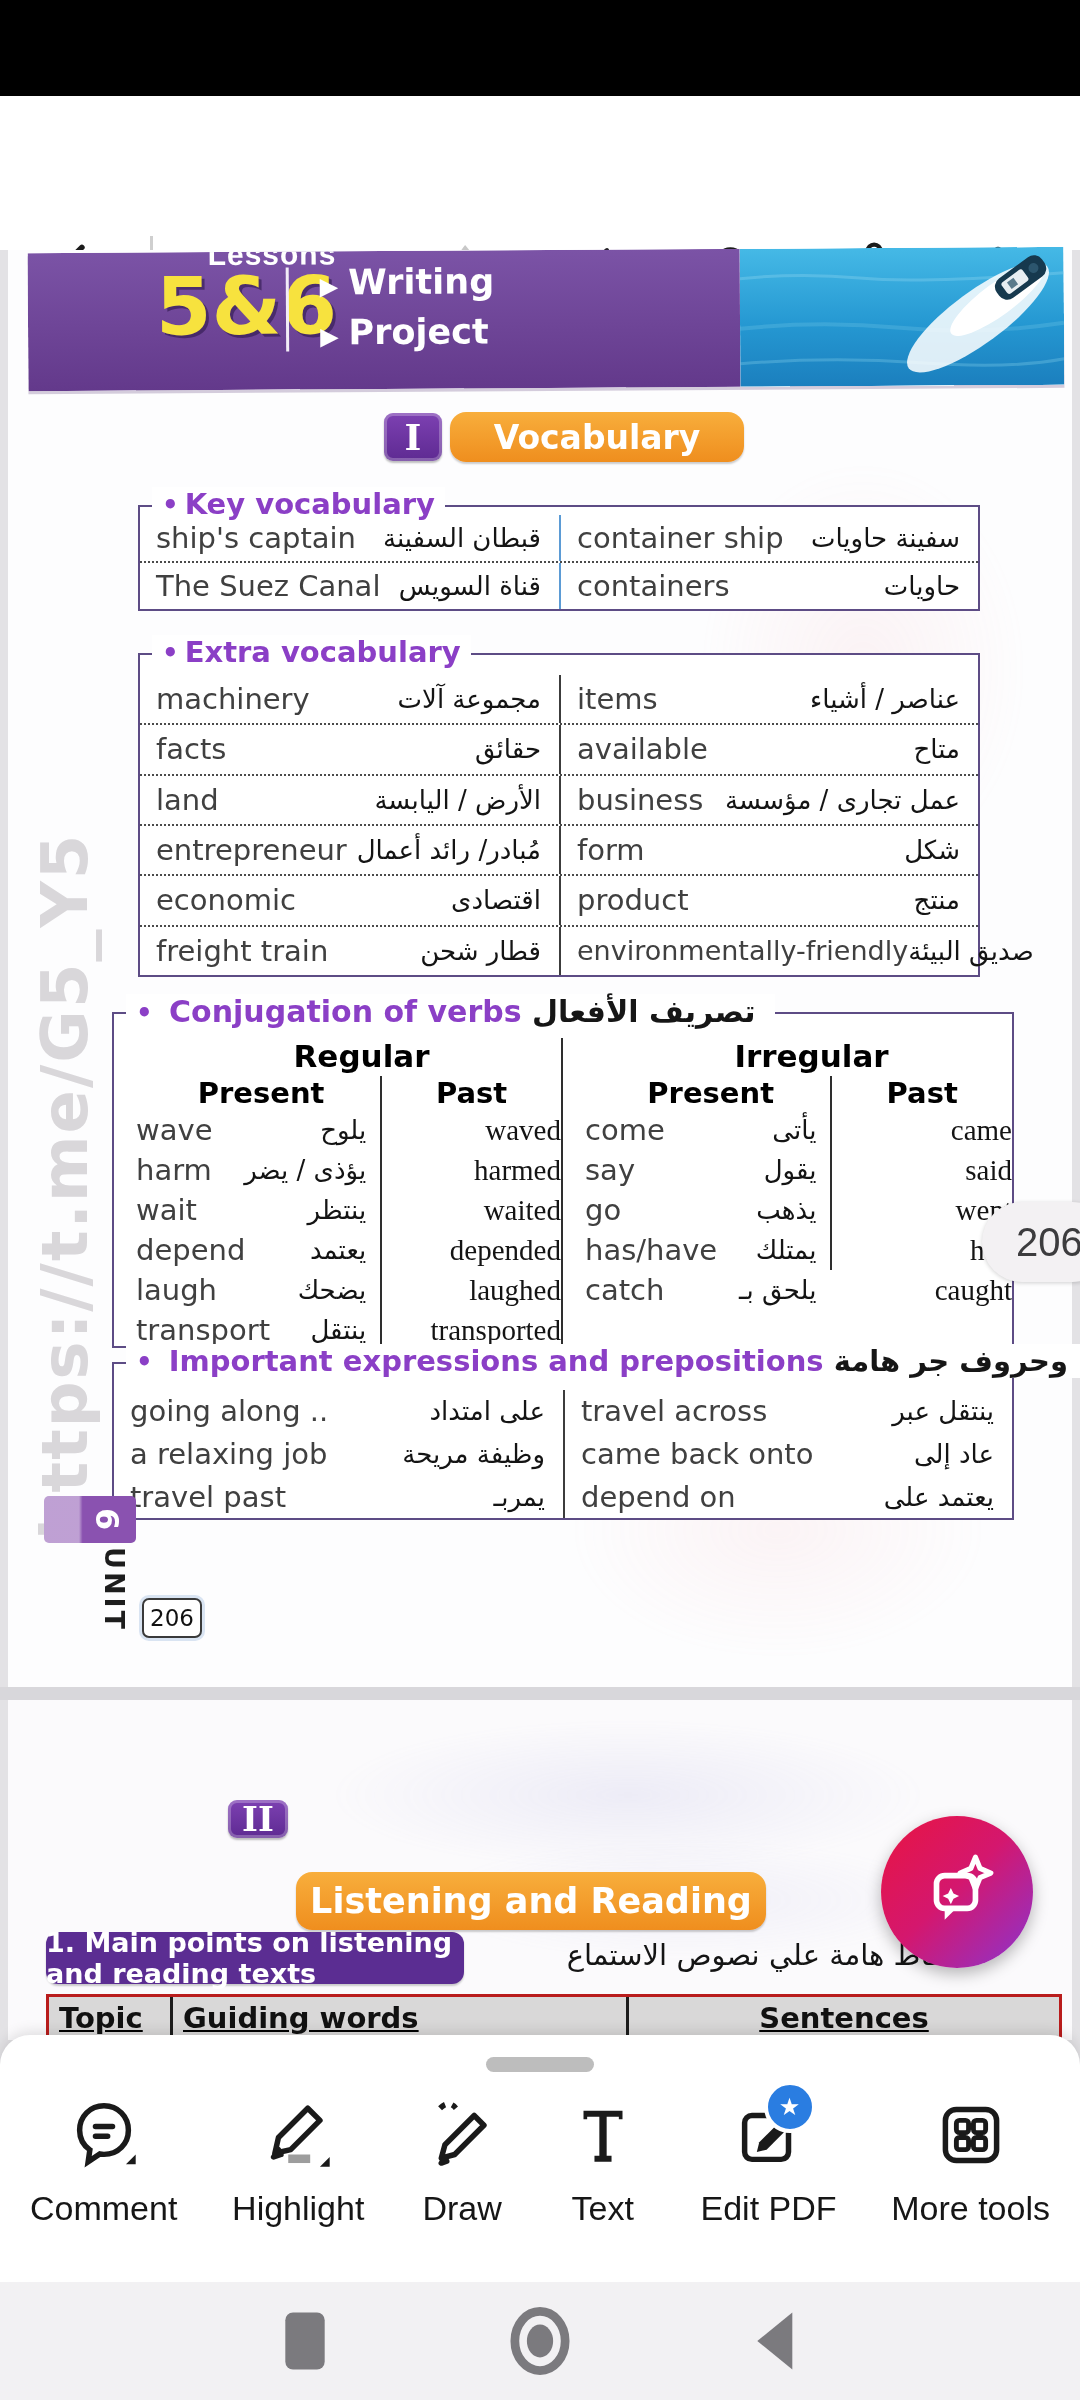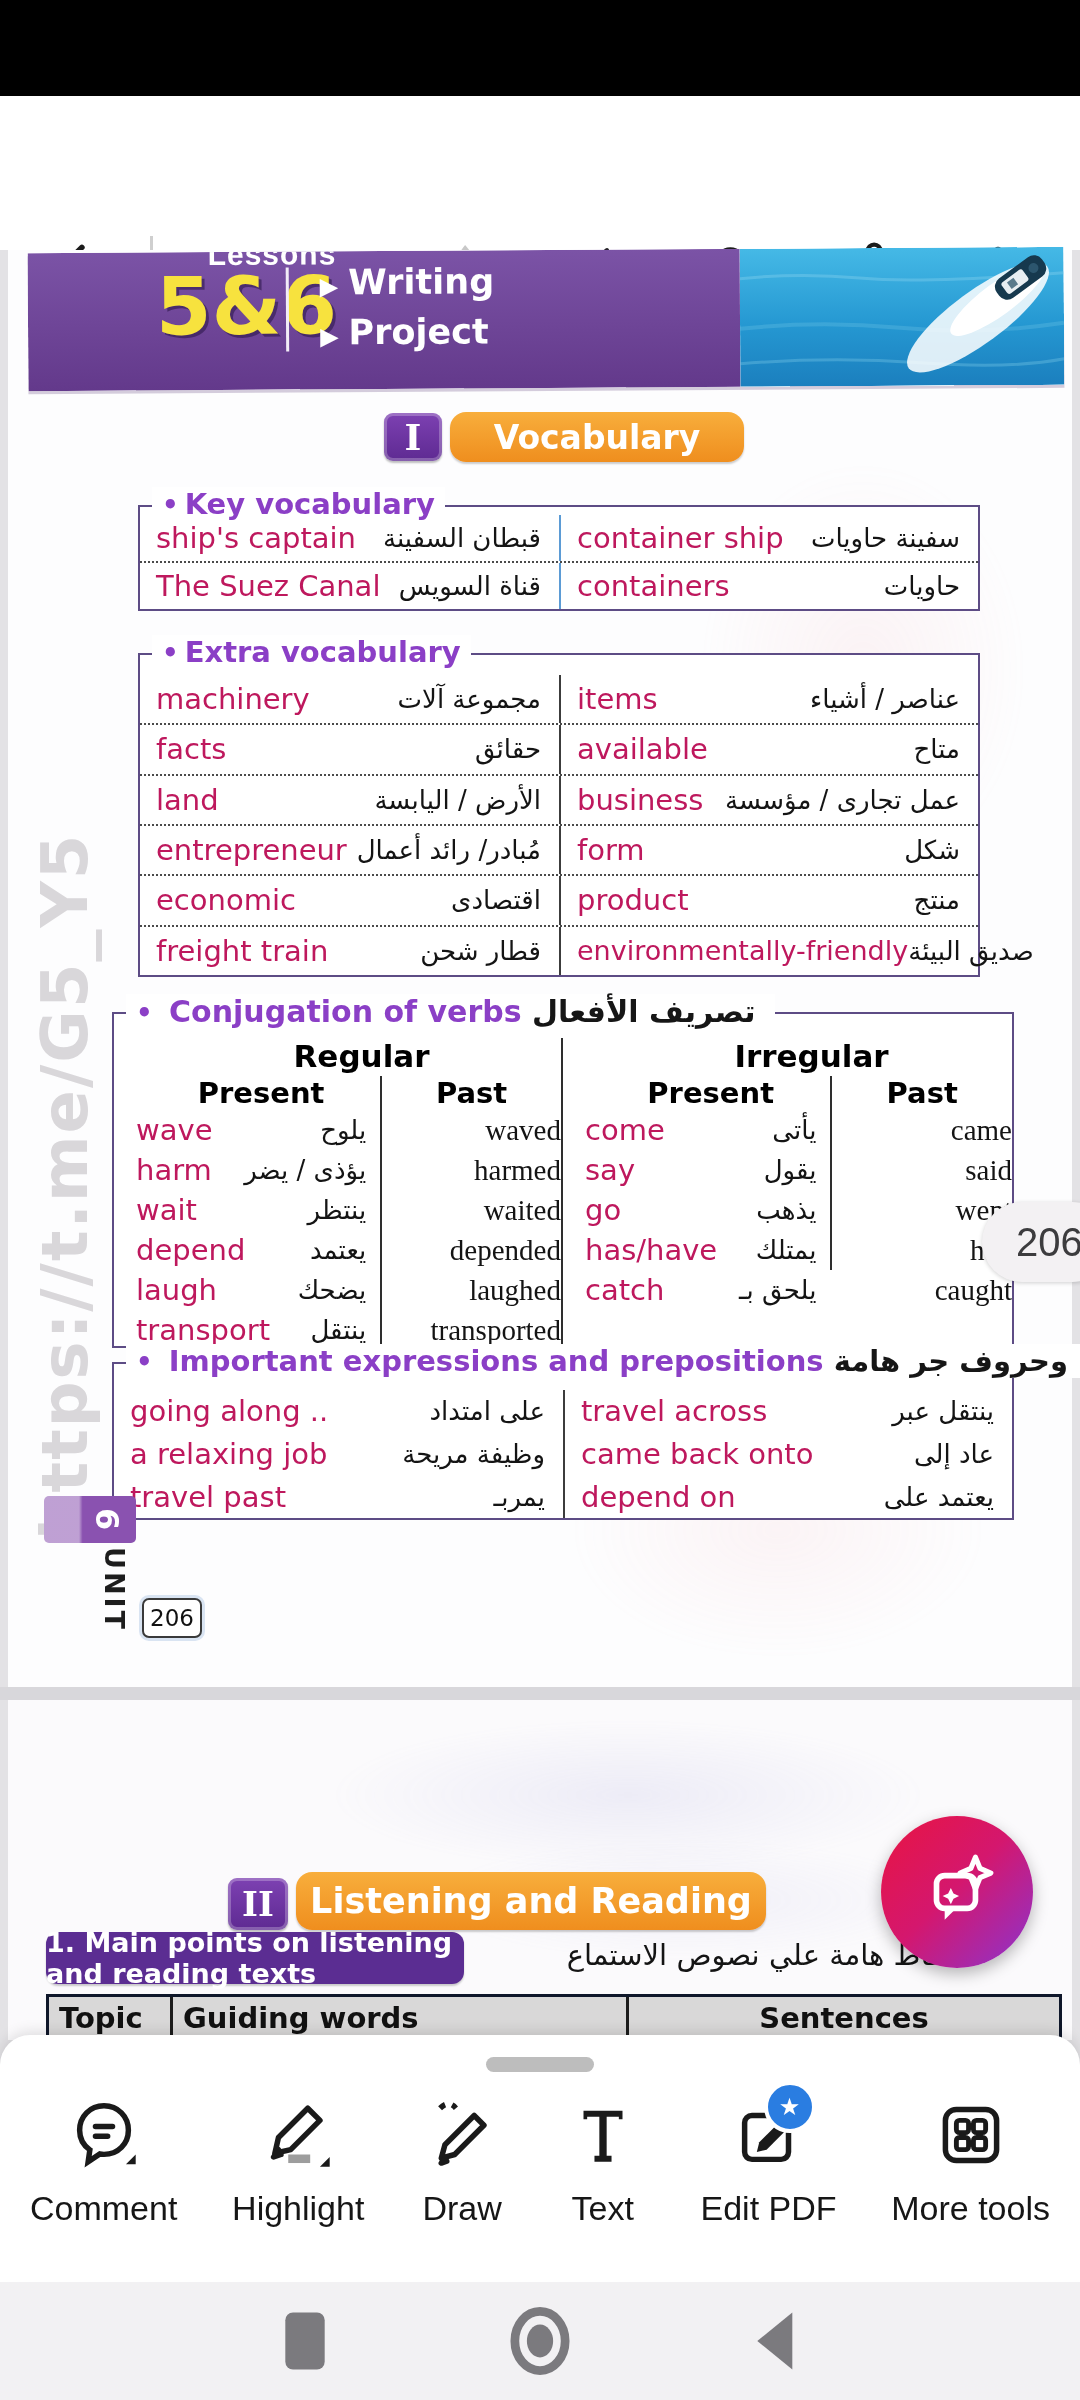--- a/index.html
+++ b/index.html
@@ -48,21 +48,21 @@
      font-family:"DejaVu Sans",sans-serif;font-weight:bold;}
   .tab-title .tpur{color:#8b3fc6;}
   .tab-title .tar{color:#161616;margin-right:10px;}
   .tab-title::before{content:"•";color:#8b3fc6;margin-right:6px;font-size:26px;}
   .vbody{position:absolute;left:0;right:0;bottom:0;display:flex;flex-direction:column;}
   .vrow{flex:1;display:grid;grid-template-columns:1fr 1fr;}
   .vrow + .vrow{border-top:2px dotted #4a4a4a;}
   .vpair{display:flex;justify-content:space-between;align-items:center;padding:0 18px 0 16px;min-width:0;}
   .vpair.r{border-left:2px solid #3c3c3c;}
   #keytab .vpair.r{border-left:2px solid #5b9bd5;}
-  .en{font-family:"DejaVu Sans",sans-serif;font-size:29px;color:#be185d;white-space:nowrap;}
+  .en{font-family:"DejaVu Sans",sans-serif;font-size:29px;color:#404040;white-space:nowrap;}
   .ar{font-family:"DejaVu Sans",sans-serif;font-size:26px;color:#141414;white-space:nowrap;}
 
   
   #conjtab{border:2px solid #5d4c85;background:#fff;}
   .conj-body{position:absolute;left:0;right:0;top:24px;bottom:0;display:grid;grid-template-columns:1fr 1fr;}
   .conj-half{display:flex;flex-direction:column;padding-bottom:8px;}
   .conj-half.l{border-right:2px solid #2e2e2e;}
   .conj-head{text-align:center;font-weight:bold;font-size:31px;font-family:"DejaVu Sans",sans-serif;height:38px;padding-left:48px;}
   .conj-cols{display:grid;grid-template-columns:60% 40%;height:34px;}
   .conj-colhead{text-align:center;font-weight:bold;font-size:29px;font-family:"DejaVu Sans",sans-serif;}
@@ -90,22 +90,22 @@
      box-shadow:0 1px 4px rgba(0,0,0,.18);display:flex;align-items:center;z-index:5;}
   #pagepill span{margin-left:34px;font-size:40px;color:#3c3c3e;font-family:"Liberation Sans",sans-serif;}
 
   
   .ghost{position:absolute;filter:blur(3px);pointer-events:none;}
   #sub-banner{left:46px;top:1932px;width:418px;height:52px;background:#5b2d92;border-radius:12px;
      display:flex;align-items:center;justify-content:center;color:#fff;font-weight:bold;font-size:27px;
      font-family:"DejaVu Sans",sans-serif;box-shadow:0 2px 2px rgba(0,0,0,.2);}
   #sub-ar{left:560px;top:1938px;width:392px;text-align:left;font-size:29px;color:#141414;
      font-family:"DejaVu Sans",sans-serif;direction:rtl;white-space:nowrap;overflow:hidden;}
-  #p2table{left:46px;top:1994px;width:1016px;height:70px;background:#d9d8d8;border:3px solid #0f172a;
-     display:grid;grid-template-columns:124px 456px 1fr;box-sizing:border-box;}
+  #p2table{left:46px;top:1994px;width:1016px;height:70px;background:#d9d8d8;border:3px solid #b91c1c;
+     display:grid;grid-template-columns:124px 456px 1fr;box-sizing:border-box;text-decoration:underline;}
   #p2table div{border-right:3px solid #1c1c1c;display:flex;align-items:flex-start;padding:4px 10px;
      font-weight:bold;font-size:29px;font-family:"DejaVu Sans",sans-serif;color:#111;}
   #p2table div:last-child{border-right:none;justify-content:center;}
 
   
   #fab{left:881px;top:1816px;width:152px;height:152px;border-radius:50%;
      background:linear-gradient(135deg,#e51549 8%,#d4176e 48%,#9032c8 96%);
      box-shadow:0 6px 16px rgba(0,0,0,.28);display:flex;align-items:center;justify-content:center;}
 
   
@@ -467,21 +467,21 @@
   <div class="abs" id="chip206">
       <span>206</span>
     </div>
 
   <div class="abs" id="pagegap"></div>
 
   <div class="abs" id="page2">
     <div class="ghost" style="left:320px;top:20px;width:600px;height:150px;background:radial-gradient(ellipse,rgba(140,140,210,.12),transparent 70%);"></div>
     <div class="ghost" style="left:420px;top:140px;width:520px;height:120px;background:radial-gradient(ellipse,rgba(150,150,215,.10),transparent 70%);"></div>
   </div>
-  <div class="abs sec-badge" style="left:228px;top:1878px;width:60px;height:52px;font-size:34px;z-index:2;">
+  <div class="abs sec-badge" style="left:228px;top:1800px;width:60px;height:38px;font-size:34px;z-index:2;">
       <span>II</span>
     </div>
   <div class="abs sec-pill" style="left:296px;top:1872px;width:470px;height:58px;font-size:35px;z-index:2;">
       <span>Listening and Reading</span>
     </div>
   <div class="abs" id="sub-banner" style="z-index:2;">
       <span>1. Main points on listening and reading texts</span>
     </div>
   <div class="abs" id="sub-ar" style="z-index:2;"><span>نقاط هامة علي نصوص الاستماع و القراءة</span></div>
   <div class="abs" id="p2table" style="z-index:2;">

